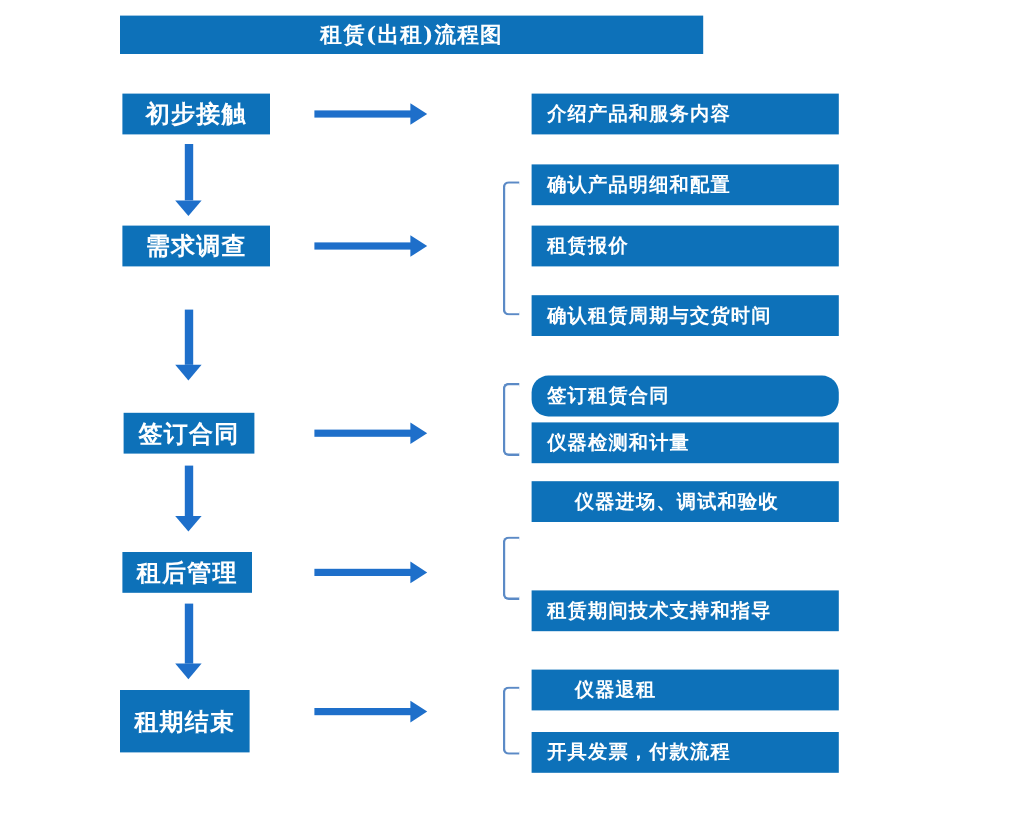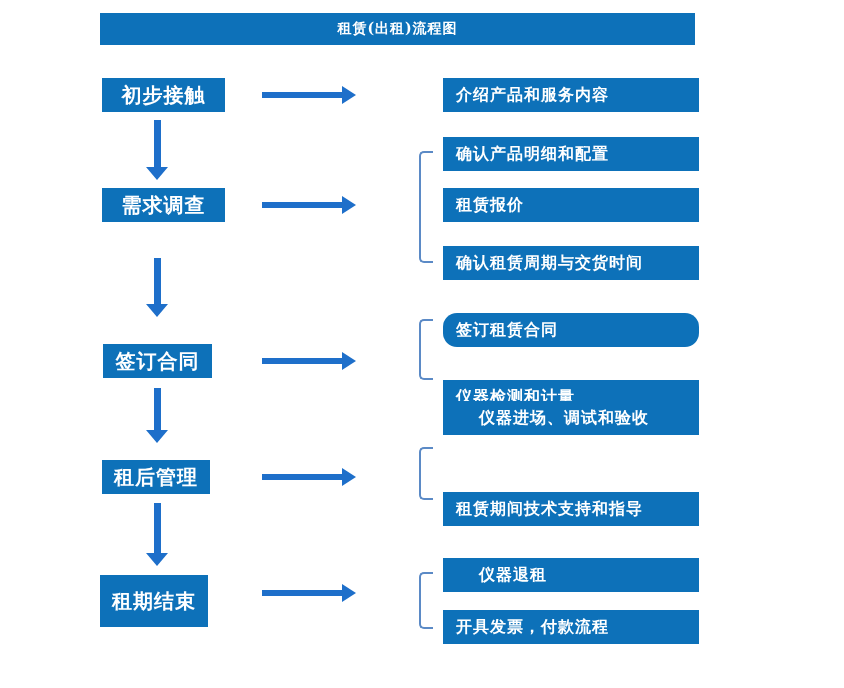--- a/index.html
+++ b/index.html
@@ -5,21 +5,21 @@
   html,body { margin:0; padding:0; background:#ffffff; }
   .canvas {
     position:relative; width:844px; height:688px; background:#ffffff;
     font-family:"DejaVu Serif","Liberation Serif",serif; overflow:hidden;
   }
   .blue-box {
     position:absolute; background:var(--box-blue,#0d71b9); color:#ffffff;
     font-weight:bold; box-sizing:border-box;
   }
   .title-bar {
-    left:100px; top:13px; width:595px; height:32px; font-size:14px;
+    left:100px; top:13px; width:486px; height:32px; font-size:18px;
     display:flex; align-items:center; justify-content:center; letter-spacing:1px;
   }
   .step-box {
     display:flex; align-items:center; justify-content:center;
     font-size:20px; letter-spacing:1px;
   }
   .detail-box {
     left:443px; width:256px; height:34px; display:flex; align-items:center;
     padding-left:13px; font-size:16px; letter-spacing:1px;
   }
@@ -99,21 +99,21 @@
   <div class="bracket" style="top:447px; height:53px;"></div>
   <div class="bracket" style="top:572px; height:57px;"></div>
 
   <div class="blue-box detail-box" style="top:78px;">介绍产品和服务内容</div>
 
   <div class="blue-box detail-box" style="top:137px;">确认产品明细和配置</div>
   <div class="blue-box detail-box" style="top:188px;">租赁报价</div>
   <div class="blue-box detail-box" style="top:246px;">确认租赁周期与交货时间</div>
 
   <div class="blue-box detail-box" style="top:313px;border-radius:14px;">签订租赁合同</div>
-  <div class="blue-box detail-box" style="top:380px;">仪器检测和计量</div>
+  <div class="blue-box detail-box" style="top:352px;">仪器检测和计量</div>
 
   <div class="blue-box detail-box" style="top:401px;padding-left:36px;">仪器进场、调试和验收</div>
   <div class="blue-box detail-box" style="top:492px;">租赁期间技术支持和指导</div>
 
   <div class="blue-box detail-box" style="top:558px;padding-left:36px;">仪器退租</div>
   <div class="blue-box detail-box" style="top:610px;">开具发票，付款流程</div>
 
 </div>
 
 </body></html>

